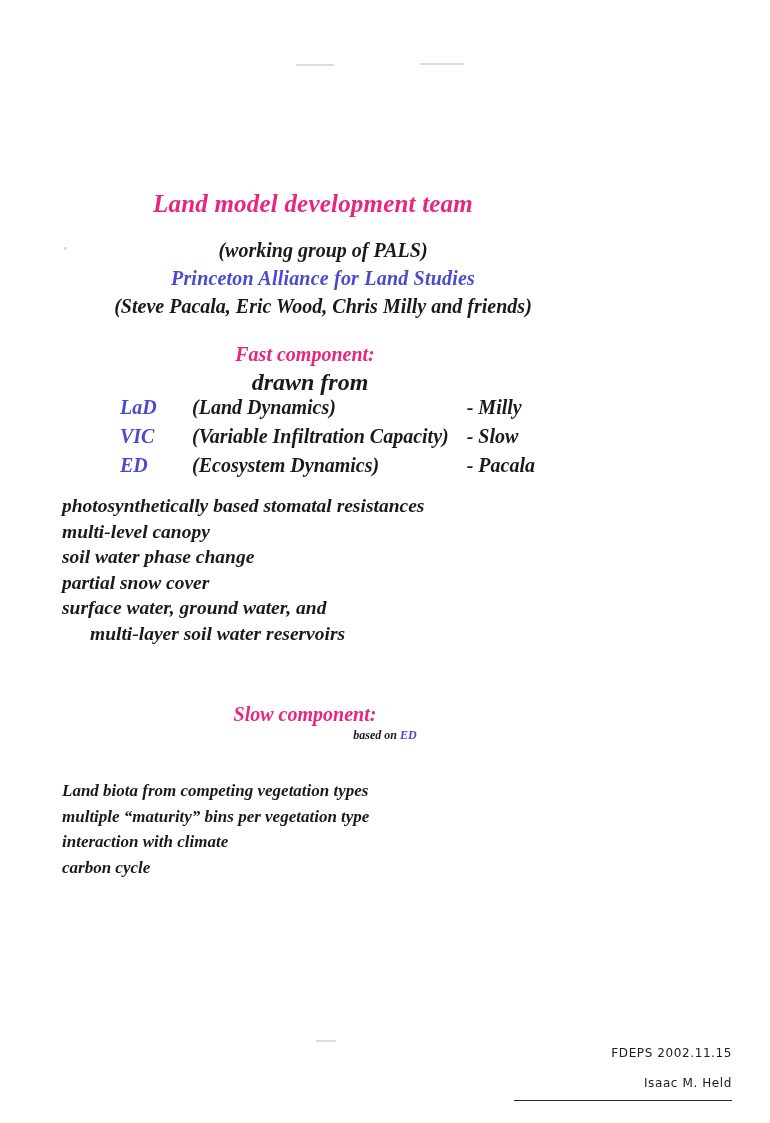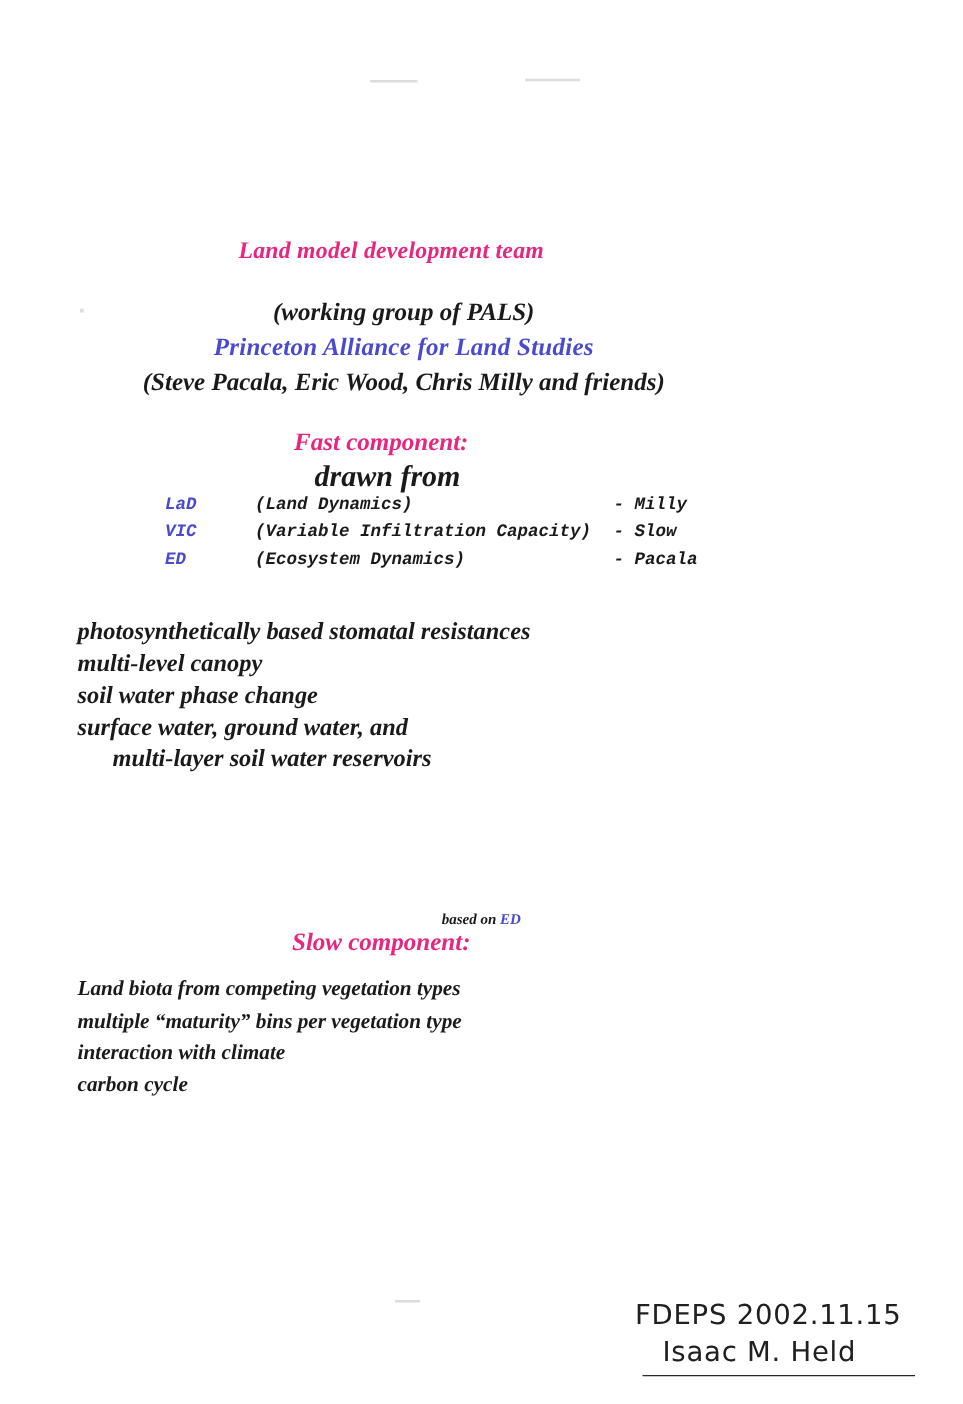--- a/index.html
+++ b/index.html
@@ -32,21 +32,21 @@
   .magenta { color: #e8267f; }
   .blue    { color: #4a4ad0; }
   .black   { color: #1a1a1a; }
 
   
   #title {
     position: absolute;
     top: 190px;
     left: 0;
     width: 626px;
-    font-size: 19px;
+    font-size: 25px;
     letter-spacing: 0.2px;
   }
 
   
   #subtitle {
     position: absolute;
     top: 236px;
     left: 0;
     width: 646px;
     font-size: 20px;
@@ -66,24 +66,23 @@
     position: absolute;
     top: 369px;
     left: 0;
     width: 620px;
     font-size: 24px;
   }
 
   #model-table {
     position: absolute;
     top: 396px;
-    left: 128px;
-    font-size: 14px;
+    left: 116px;
+    font-size: 20px;
     border-collapse: collapse;
-    font-family: Liberation Mono, monospace;
   }
   #model-table td {
     padding: 0 0 6px 0;
     vertical-align: top;
     white-space: nowrap;
     font-weight: bold;
     font-style: italic;
   }
   #model-table td.abbr {
     width: 72px;
@@ -110,21 +109,20 @@
     padding-left: 28px;
   }
 
   
   #slow-head {
     position: absolute;
     top: 703px;
     left: 0;
     width: 610px;
     font-size: 20px;
-    margin-top: 40px;
   }
   #slow-sub {
     position: absolute;
     top: 728px;
     left: 0;
     width: 770px;
     font-size: 12px;
   }
   #slow-list {
     position: absolute;
@@ -138,23 +136,24 @@
   #footer {
     position: absolute;
     right: 38px;
     bottom: 22px;
     text-align: left;
     font-family: "DejaVu Sans", sans-serif;
     color: #202020;
     letter-spacing: 0.6px;
   }
   #footer .hand-line {
-    font-size: 22px;
+    font-size: 12px;
     line-height: 30px;
     white-space: nowrap;
+    text-align: right;
   }
   #footer .hand-line.second {
     padding-left: 22px;
   }
   #footer .rule {
     margin-top: 2px;
     height: 1px;
     background: #2a2a2a;
     width: 218px;
     margin-left: 6px;
@@ -204,20 +203,21 @@
       <td class="expand black">(Ecosystem Dynamics)</td>
       <td class="person black">- Pacala</td>
     </tr>
   </tbody>
     </table>
 
   <div id="fast-list">
     <div class="bi black">photosynthetically based stomatal resistances</div>
     <div class="bi black">multi-level canopy</div>
     <div class="bi black">soil water phase change</div>
+    <div class="bi black">partial snow cover</div>
     <div class="bi black">surface water, ground water, and</div>
     <div class="bi black indent">multi-layer soil water reservoirs</div>
   </div>
 
   <div id="slow-head" class="center bi magenta">Slow component:</div>
   <div id="slow-sub" class="center bi black">
     <span>based on </span><span class="blue">ED</span>
   </div>
 
   <div id="slow-list">

